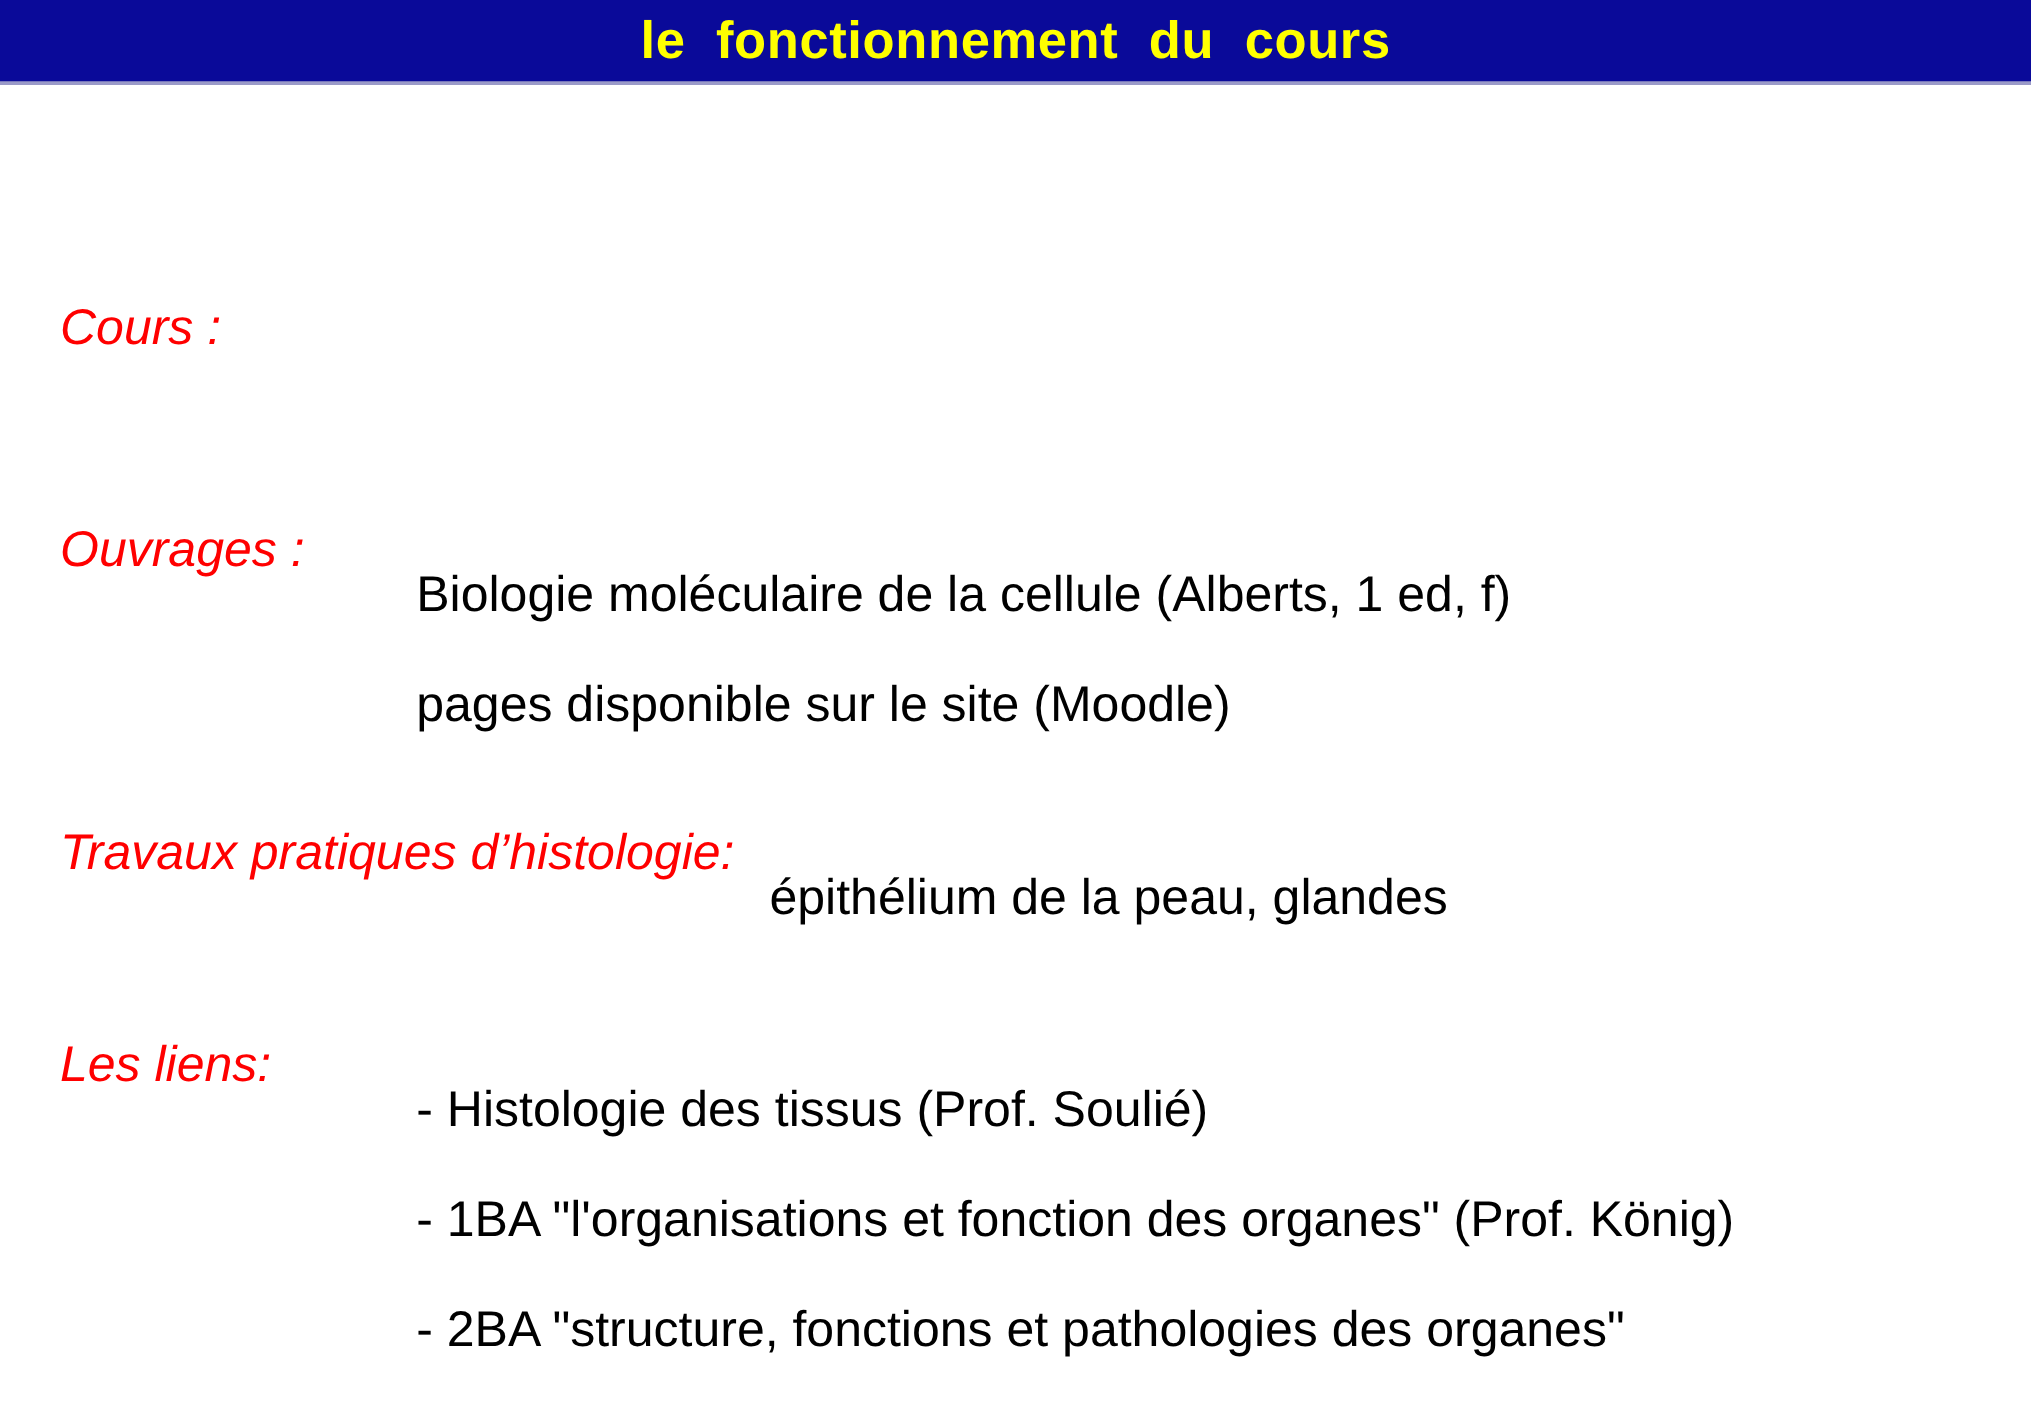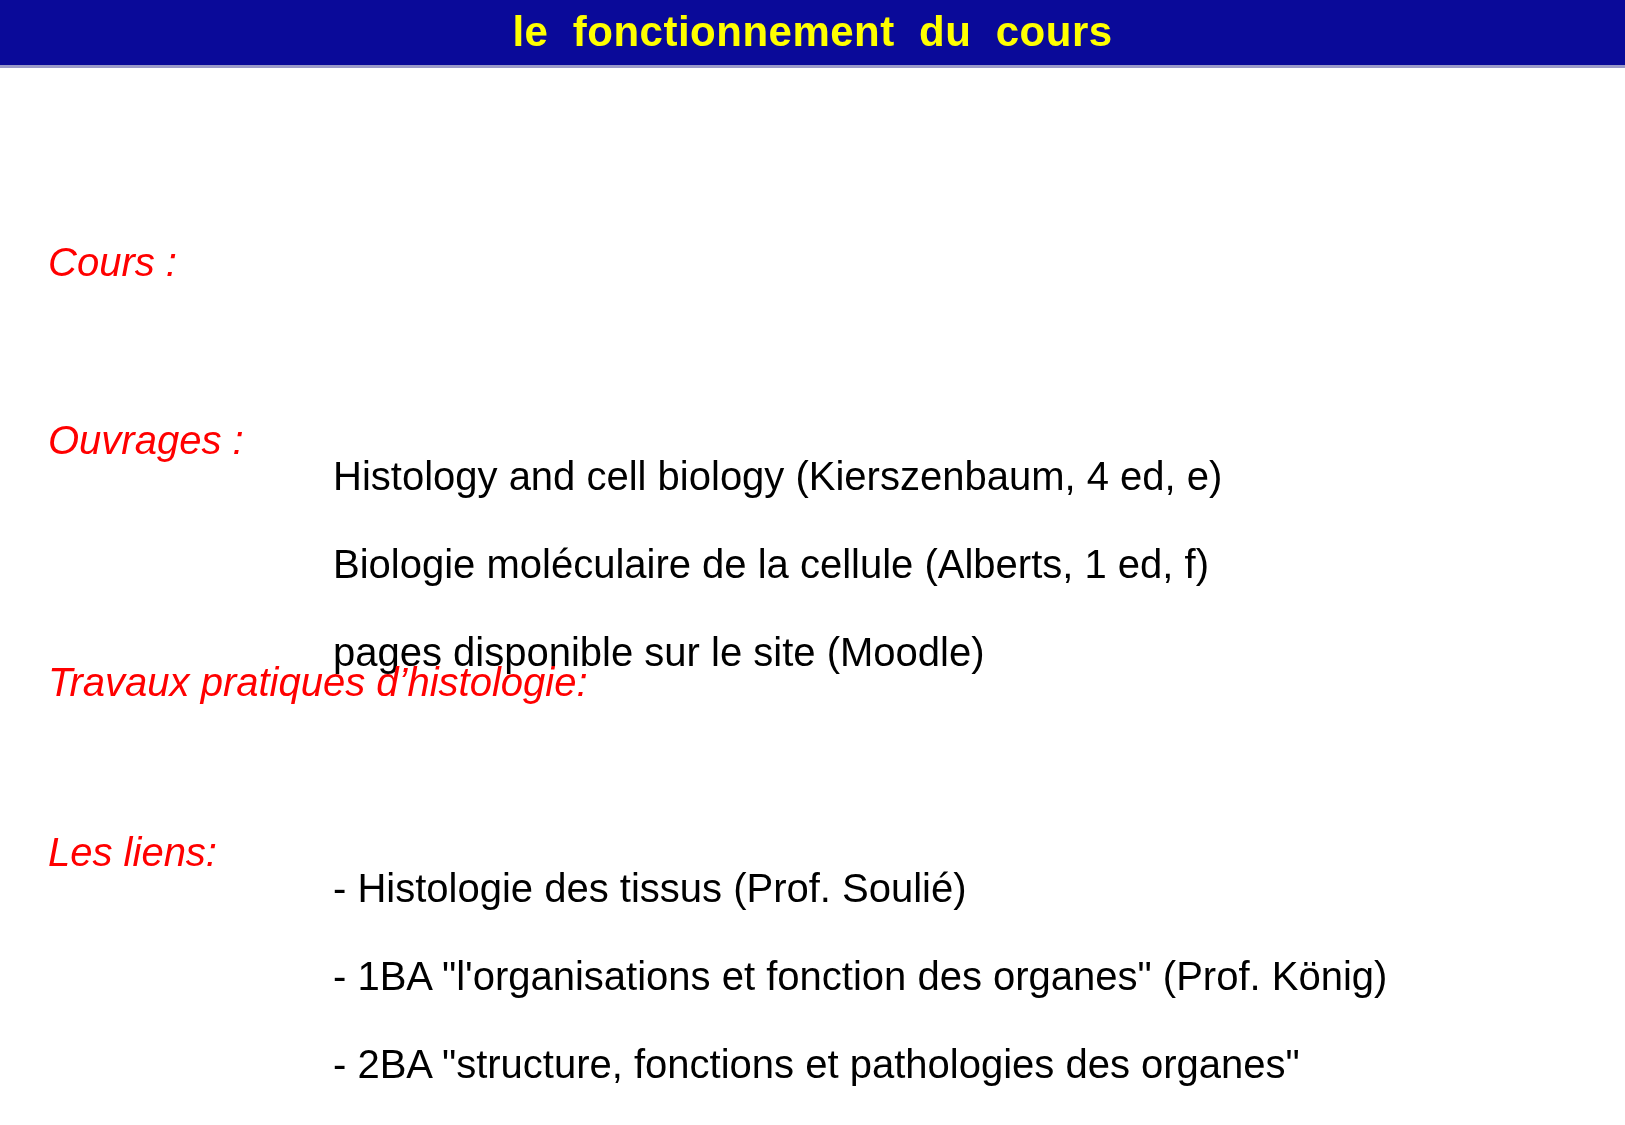--- a/index.html
+++ b/index.html
@@ -106,28 +106,30 @@
 
   <div class="body-area">
 
     <div class="block" id="block-cours">
       <div class="label label-col">Cours :</div>
     </div>
 
     <div class="block" id="block-ouvrages">
       <div class="label label-col">Ouvrages :</div>
       <div class="content-lines">
-        <span class="content">Histology and cell biology (Kierszenbaum, 4 ed, e)</span>
         <span class="content">Biologie moléculaire de la cellule (Alberts, 1 ed, f)</span>
         <span class="content">pages disponible sur le site (Moodle)</span>
       </div>
     </div>
 
     <div class="block" id="block-travaux">
       <div class="label">Travaux pratiques d’histologie:</div>
+      <div class="content-lines">
+        <span class="content">épithélium de la peau, glandes</span>
+      </div>
     </div>
 
     <div class="block" id="block-liens">
       <div class="label label-col">Les liens:</div>
       <div class="content-lines">
         <span class="content">- Histologie des tissus (Prof. Soulié)</span>
         <span class="content">- 1BA "l'organisations et fonction des organes" (Prof. König)</span>
         <span class="content">- 2BA "structure, fonctions et pathologies des organes"</span>
       </div>
     </div>

